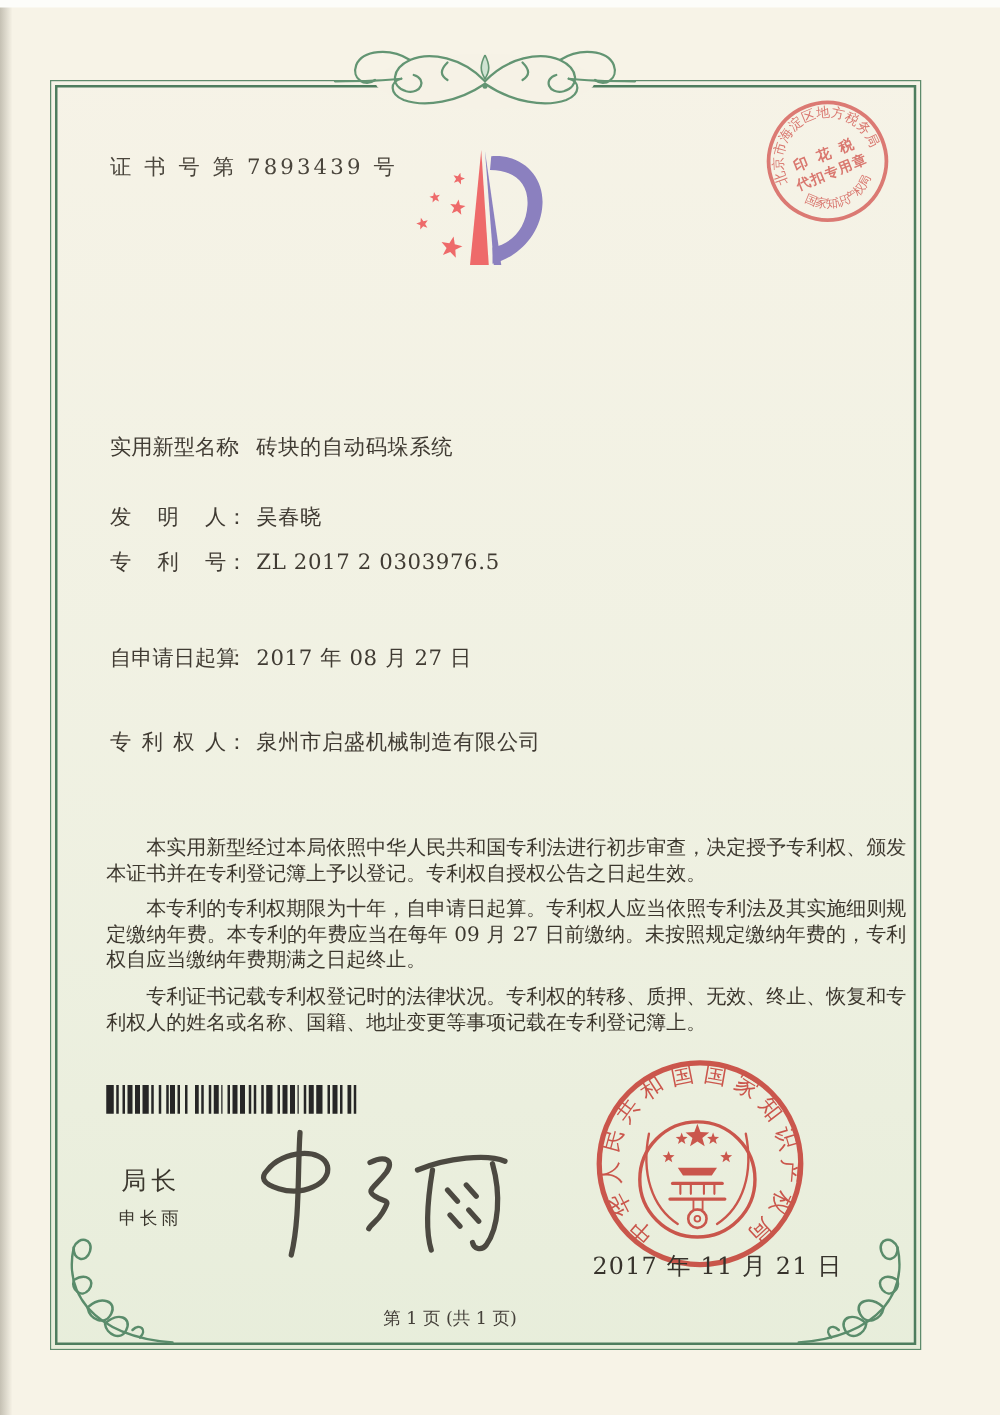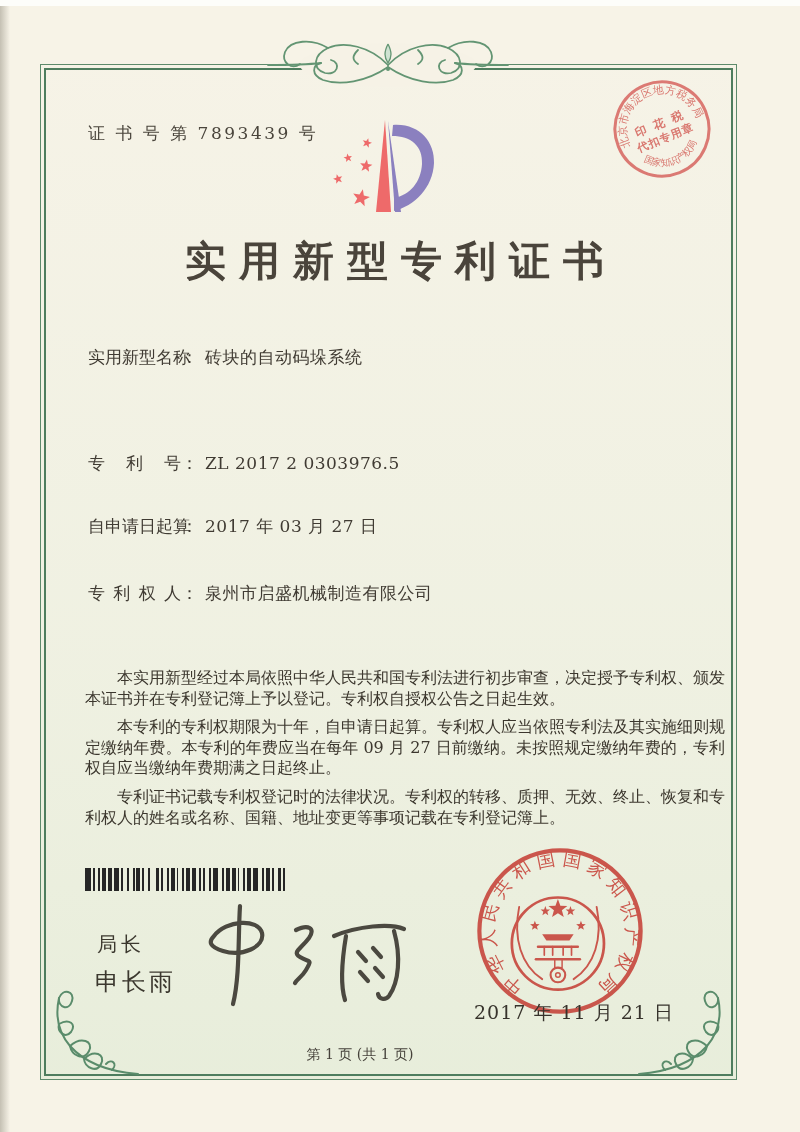--- a/index.html
+++ b/index.html
@@ -30,33 +30,33 @@
   .logo{position:absolute;left:322px;top:112px;z-index:3;}
 
   .tax-stamp{position:absolute;left:602px;top:69px;z-index:5;mix-blend-mode:multiply;opacity:.85;}
 
   .title{position:absolute;left:30px;top:234px;width:716px;text-align:center;
     font-size:41px;font-weight:700;letter-spacing:13px;padding-left:13px;color:#4a443b;z-index:3;}
 
   .field-row{position:absolute;left:88px;font-size:17px;color:#403b33;white-space:nowrap;z-index:3;}
   .field-label{display:inline-block;width:93px;text-align:justify;text-align-last:justify;}
   .field-value{margin-left:7px;letter-spacing:.5px;}
-  .r1{top:346px}.r2{top:402px}.r3{top:452px}.r4{top:515px}.r5{top:582px}.r6{top:631px}
+  .r1{top:346px}.r2{top:402px}.r3{top:438px}.r4{top:515px}.r5{top:582px}.r6{top:631px}
 
   .body-text{position:absolute;left:85px;top:668px;width:640px;font-size:16px;
     line-height:20.6px;text-align:justify;color:#3c372e;z-index:3;}
   .body-text p{margin:0;text-indent:2em;}
   .body-text p + p{margin-top:8px;}
 
   .barcode{position:absolute;left:85px;top:868px;width:206px;height:23px;display:flex;z-index:3;}
   .bc-bar{height:100%;background:#262626;}
   .bc-gap{height:100%;background:transparent;}
 
   .signer-title{position:absolute;left:97px;top:931px;font-size:20px;letter-spacing:4px;color:#3c382f;z-index:3;}
-  .signer-name{position:absolute;left:95px;top:966px;font-size:24px;letter-spacing:3px;color:#3c382f;z-index:3;}
+  .signer-name{position:absolute;left:95px;top:966px;font-size:14px;letter-spacing:3px;color:#3c382f;z-index:3;}
   .signature{position:absolute;left:198px;top:900px;z-index:4;}
 
   .official-seal{position:absolute;left:471px;top:842px;z-index:5;mix-blend-mode:multiply;opacity:.9;}
   .seal-date{position:absolute;left:474px;top:1000px;font-size:19px;letter-spacing:1px;color:#37332c;z-index:6;}
 
   .footer{position:absolute;left:0;top:1046px;width:720px;text-align:center;font-size:14px;color:#45413a;z-index:3;}
 </style>
 </head>
 <body>
 
@@ -130,30 +130,32 @@
         <textPath href="#stampTopArc" startOffset="2" textLength="120" lengthAdjust="spacing">北京市海淀区地方税务局</textPath>
       </text>
       <text x="60" y="58" text-anchor="middle" font-size="11.5" font-weight="bold" letter-spacing="2">印 花 税</text>
       <text x="60" y="73" text-anchor="middle" font-size="11" font-weight="bold" letter-spacing="1">代扣专用章</text>
       <text font-size="9.5" font-family="DejaVu Serif, Liberation Serif, serif">
         <textPath href="#stampBotArc" startOffset="2" textLength="64" lengthAdjust="spacing">国家知识产权局</textPath>
       </text>
     </g>
   </svg>
 
-  <div class="title">实用新型专利证书</div>
 
   <div class="field-row r1">
     <span class="field-label">实用新型名称</span><span>：</span><span class="field-value">砖块的自动码垛系统</span>
   </div>
+  <div class="field-row r2">
+    <span class="field-label">发明人</span><span>：</span><span class="field-value">吴春晓</span>
+  </div>
   <div class="field-row r3">
     <span class="field-label">专利号</span><span>：</span><span class="field-value">ZL 2017 2 0303976.5</span>
   </div>
   <div class="field-row r4">
-    <span class="field-label">自申请日起算</span><span>：</span><span class="field-value">2017 年 03 月 27 日</span>
+    <span class="field-label">自申请日起算</span><span>：</span><span class="field-value">2017 年 08 月 27 日</span>
   </div>
   <div class="field-row r5">
     <span class="field-label">专利权人</span><span>：</span><span class="field-value">泉州市启盛机械制造有限公司</span>
   </div>
 
   <div class="body-text">
     <p>本实用新型经过本局依照中华人民共和国专利法进行初步审查，决定授予专利权、颁发本证书并在专利登记簿上予以登记。专利权自授权公告之日起生效。</p>
     <p>本专利的专利权期限为十年，自申请日起算。专利权人应当依照专利法及其实施细则规定缴纳年费。本专利的年费应当在每年 09 月 27 日前缴纳。未按照规定缴纳年费的，专利权自应当缴纳年费期满之日起终止。</p>
     <p>专利证书记载专利权登记时的法律状况。专利权的转移、质押、无效、终止、恢复和专利权人的姓名或名称、国籍、地址变更等事项记载在专利登记簿上。</p>
   </div>

